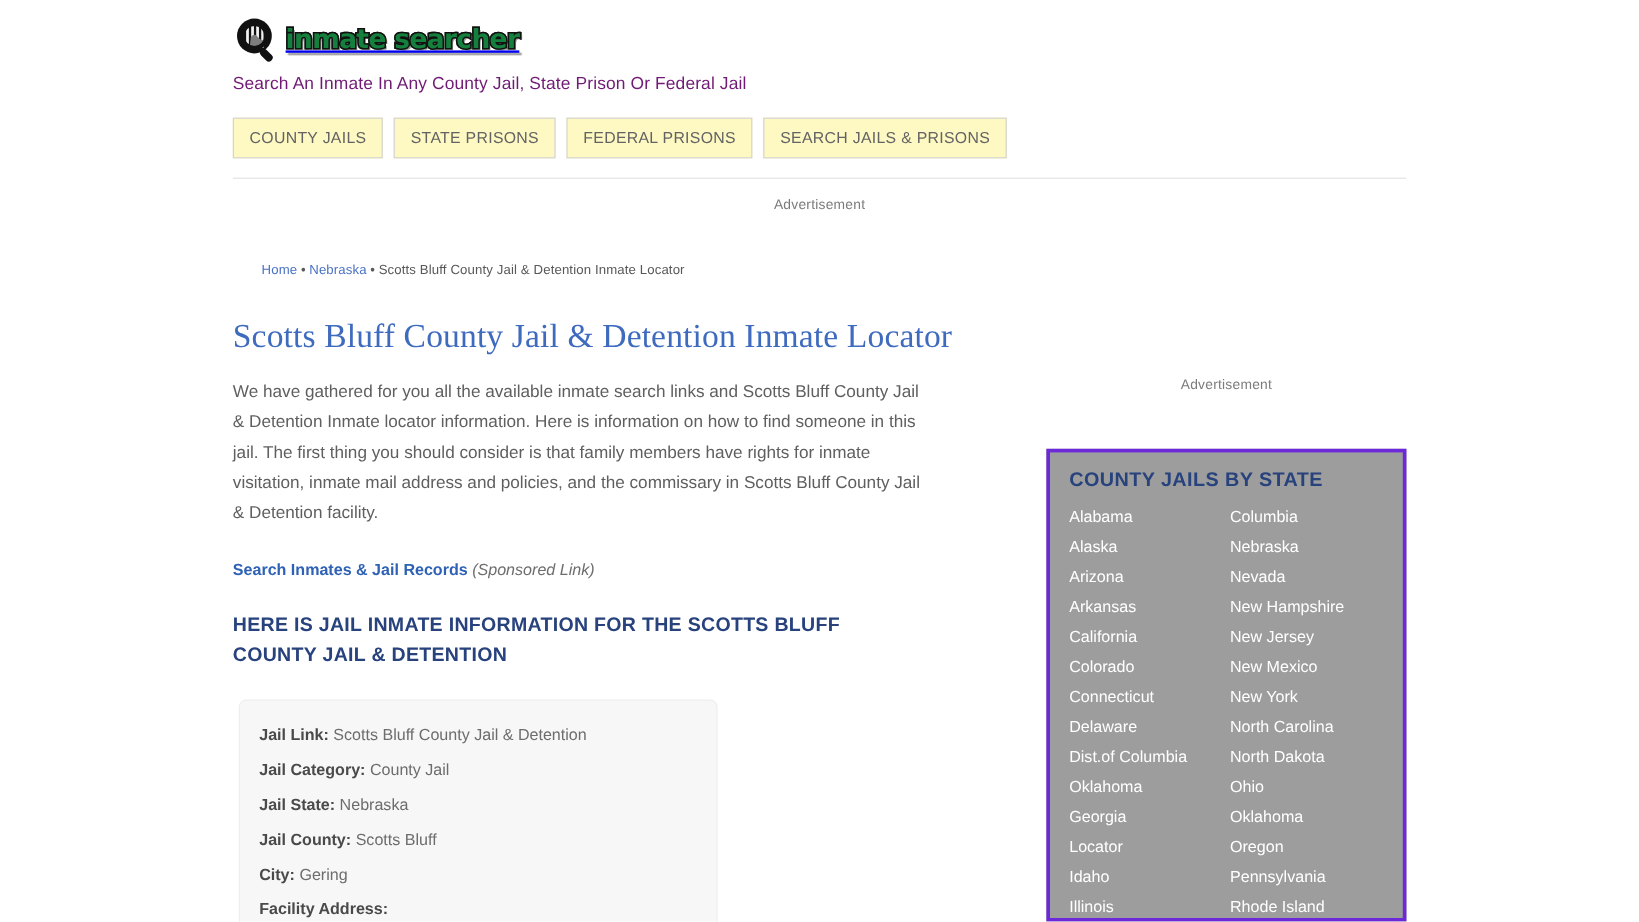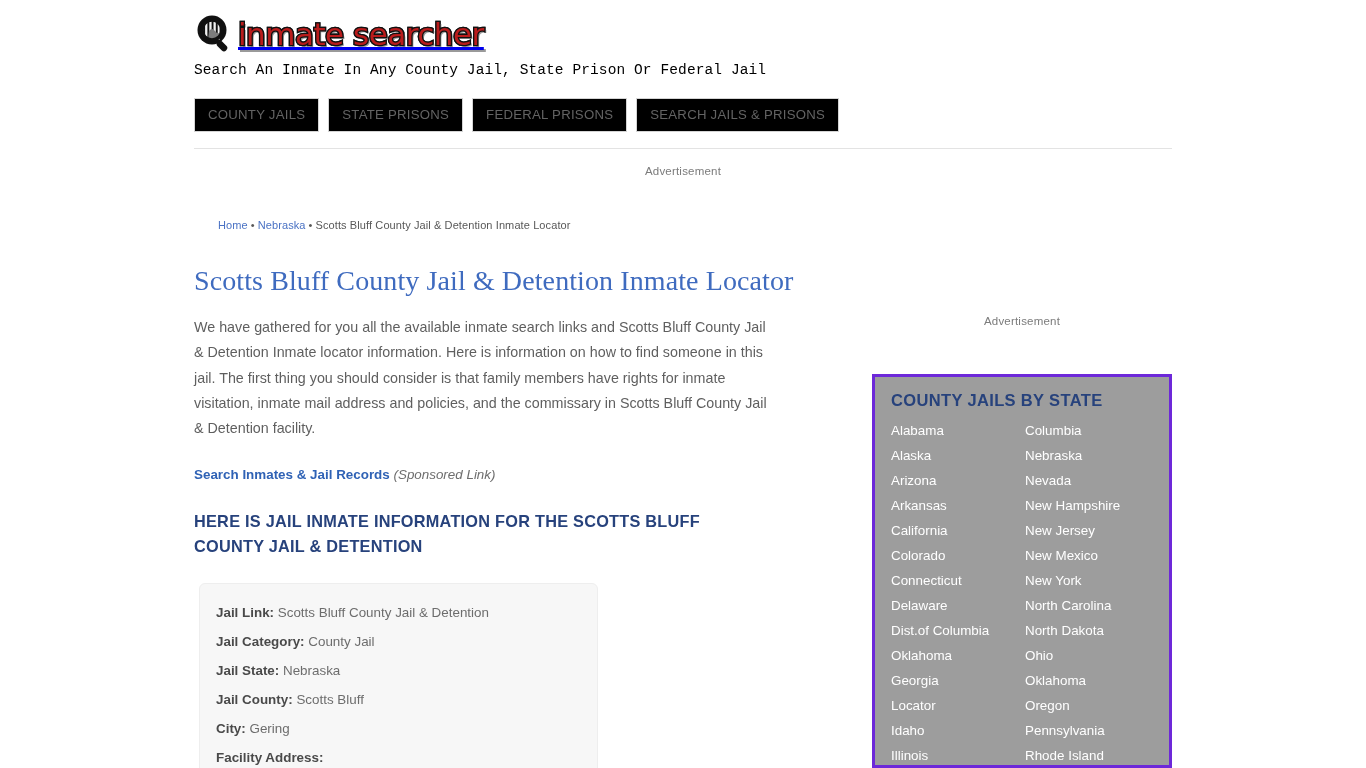--- a/index.html
+++ b/index.html
@@ -37,50 +37,50 @@
   }
   .logo-mark {
     width: 42px;
     height: 42px;
     position: relative;
     flex: 0 0 auto;
     margin-right: 2px;
   }
   .logo-wordmark {
     font-family: "DejaVu Sans", sans-serif;
-    font-weight: 400;
-    font-size: 31px;
+    font-weight: 700;
+    font-size: 22px;
     letter-spacing: -0.5px;
-    color: #b91c1c;
+    color: #15803d;
     -webkit-text-stroke: 2.6px #111111;
     paint-order: stroke fill;
     text-shadow: 2px 2px 0 #9a9a9a;
     line-height: 40px;
     white-space: nowrap;
   }
   .tagline {
-    font-family: Liberation Mono, monospace;
+    font-family: Liberation Sans, sans-serif;
     font-size: 14.5px;
-    color: #000000;
+    color: #701a75;
     margin-top: 6px;
     letter-spacing: 0.1px;
     white-space: nowrap;
   }
 
   
   .nav {
     position: absolute;
     left: 194px;
     top: 98px;
     display: flex;
     gap: 9px;
   }
   .nav-btn {
     border: 1px solid #d4d4d4;
-    background: #000000;
+    background: #fef9c3;
     color: #636363;
     font-size: 13.2px;
     letter-spacing: 0.25px;
     padding: 9px 13px 10px 13px;
     line-height: 13px;
     white-space: nowrap;
     cursor: pointer;
     text-decoration: none;
     display: inline-block;
   }

